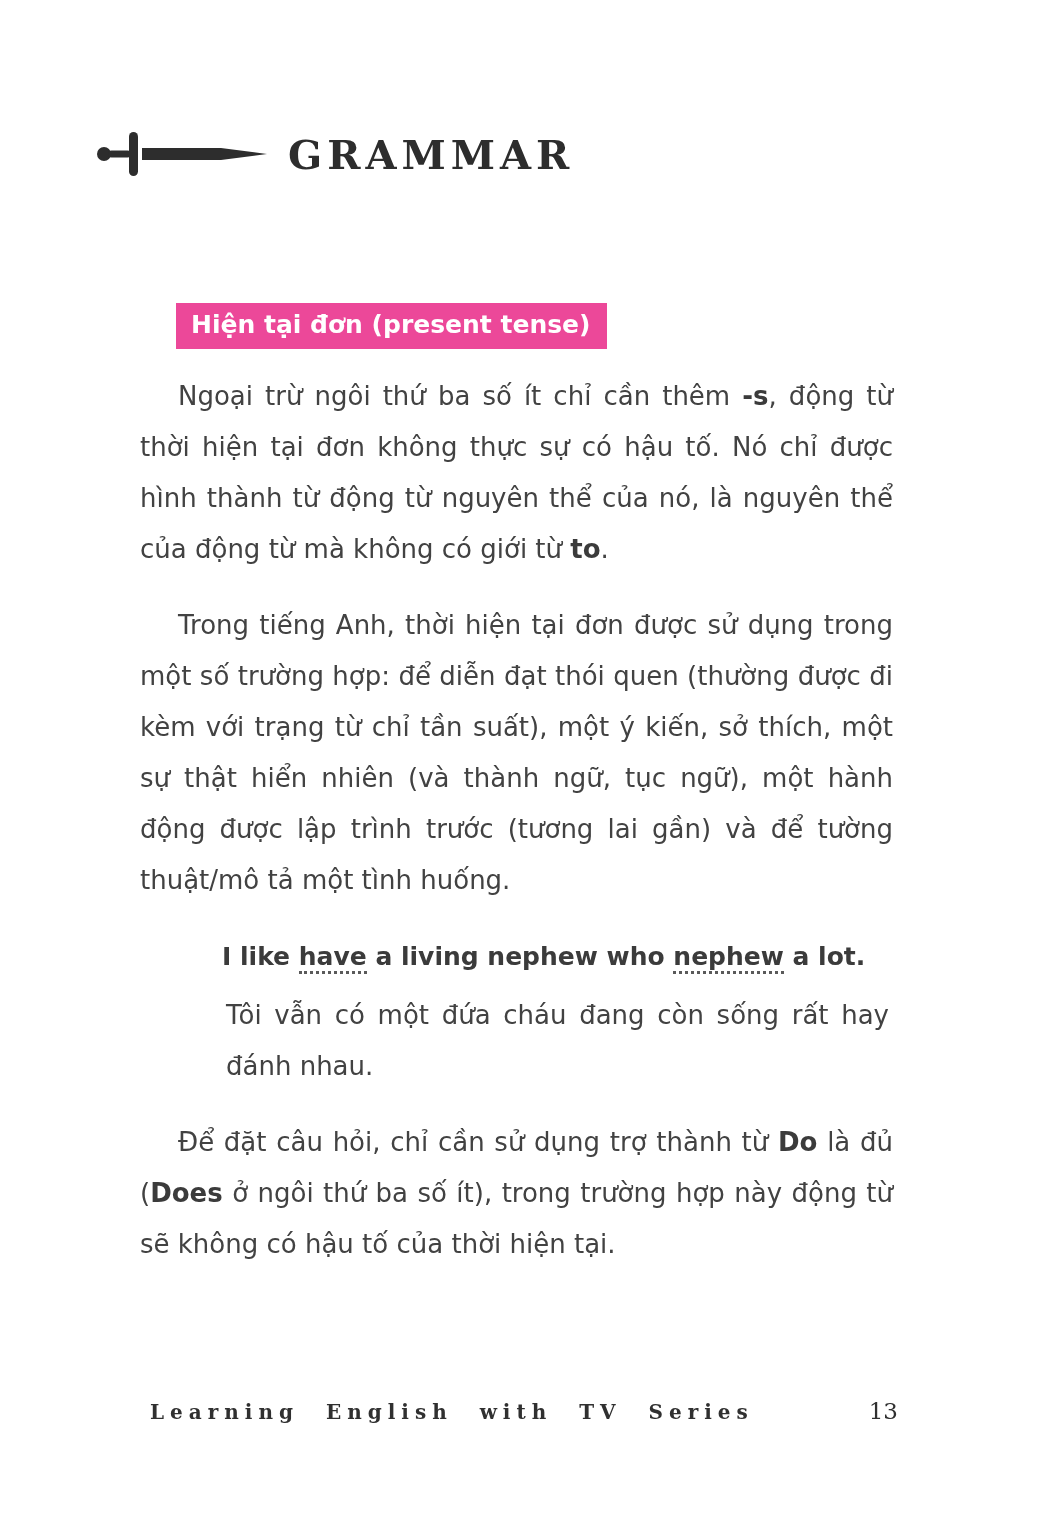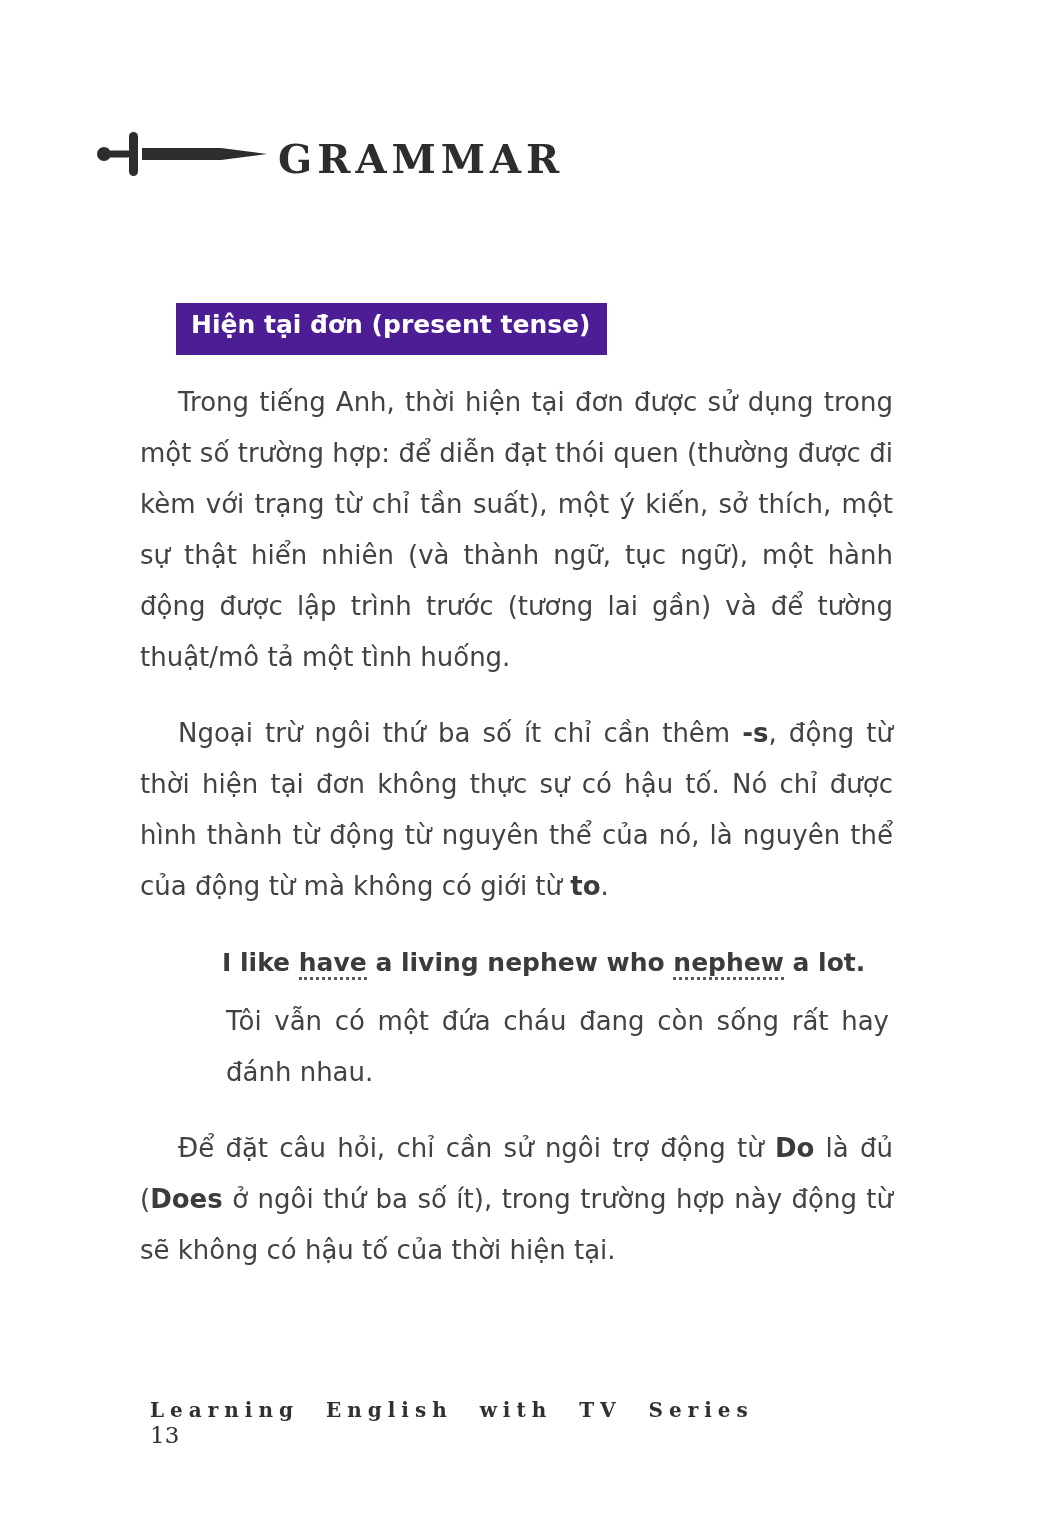--- a/index.html
+++ b/index.html
@@ -7,37 +7,37 @@
     position:relative;
     width:1048px; height:1528px;
     background:#ffffff;
     font-family:"DejaVu Sans", sans-serif;
     color:#424242;
     overflow:hidden;
     box-sizing:border-box;
   }
   .title-row {
     position:absolute; top:126px; left:95px;
-    display:flex; align-items:flex-end; gap:8px;
+    display:flex; align-items:center; gap:18px;
   }
   .sword { display:block; line-height:0; }
   .chapter-title {
     font-family:"DejaVu Serif", serif;
     font-size:40px; font-weight:bold;
     letter-spacing:5px; color:#2d2d2d;
     margin:0;
   }
   .content {
     position:absolute; top:303px; left:140px; width:753px;
   }
   .badge {
     display:inline-block;
-    background:#4c1d95; color:#ffffff;
+    background:#ec4899; color:#ffffff;
     font-weight:bold; font-size:25px;
-    padding:7px 17px 16px 15px;
+    padding:7px 17px 10px 15px;
     margin:0 0 22px 36px;
   }
   .para {
     font-size:26px; line-height:51px;
     text-align:justify; text-align-last:left;
     margin:0 0 25px 0;
   }
   .indent { text-indent:38px; }
   .example { margin:12px 0 25px 82px; }
   .ex-line {
@@ -48,21 +48,21 @@
   }
   .translation {
     font-size:26px; line-height:51px;
     text-align:justify; text-align-last:left;
     margin:4px;
   }
   .b { font-weight:bold; color:#3b3b3b; }
   .u { border-bottom:3px dotted #5a5a5a; }
   .page-footer {
     position:absolute; left:150px; right:150px; top:1398px;
-    display:flex; justify-content:space-between; align-items:baseline;flex-direction:column;
+    display:flex; justify-content:space-between; align-items:baseline;
   }
   .series {
     font-family:"DejaVu Serif", serif;
     font-size:20px; font-weight:bold;
     letter-spacing:6px; word-spacing:14px;
     color:#303030;
   }
   .pagenum {
     font-family:"DejaVu Serif", serif;
     font-size:23px; color:#303030;text-align:center;
@@ -84,30 +84,30 @@
     </span>
     <h1 class="chapter-title">GRAMMAR</h1>
   </header>
 
   <main class="content">
 
     <div class="badge">
       <span>Hiện tại đơn (present tense)</span>
     </div>
 
+    <p class="para indent"><span>Ngoại trừ ngôi thứ ba số ít chỉ cần thêm </span><span class="b">-s</span><span>, động từ thời hiện tại đơn không thực sự có hậu tố. Nó chỉ được hình thành từ động từ nguyên thể của nó, là nguyên thể của động từ mà không có giới từ </span><span class="b">to</span><span>.</span></p>
+
     <p class="para indent">Trong tiếng Anh, thời hiện tại đơn được sử dụng trong một số trường hợp: để diễn đạt thói quen (thường được đi kèm với trạng từ chỉ tần suất), một ý kiến, sở thích, một sự thật hiển nhiên (và thành ngữ, tục ngữ), một hành động được lập trình trước (tương lai gần) và để tường thuật/mô tả một tình huống.</p>
-
-    <p class="para indent"><span>Ngoại trừ ngôi thứ ba số ít chỉ cần thêm </span><span class="b">-s</span><span>, động từ thời hiện tại đơn không thực sự có hậu tố. Nó chỉ được hình thành từ động từ nguyên thể của nó, là nguyên thể của động từ mà không có giới từ </span><span class="b">to</span><span>.</span></p>
 
     <div class="example">
       <p class="ex-line"><span>I like </span><span class="u">have</span><span> a living nephew who </span><span class="u">nephew</span><span> a lot.</span></p>
       <p class="translation">Tôi vẫn có một đứa cháu đang còn sống rất hay đánh nhau.</p>
     </div>
 
-    <p class="para indent"><span>Để đặt câu hỏi, chỉ cần sử ngôi trợ động từ </span><span class="b">Do</span><span> là đủ (</span><span class="b">Does</span><span> ở ngôi thứ ba số ít), trong trường hợp này động từ sẽ không có hậu tố của thời hiện tại.</span></p>
+    <p class="para indent"><span>Để đặt câu hỏi, chỉ cần sử dụng trợ thành từ </span><span class="b">Do</span><span> là đủ (</span><span class="b">Does</span><span> ở ngôi thứ ba số ít), trong trường hợp này động từ sẽ không có hậu tố của thời hiện tại.</span></p>
 
 
   </main>
 
   <footer class="page-footer">
     <span class="series">Learning English with TV Series</span>
     <span class="pagenum">13</span>
   </footer>
 
 </div>

